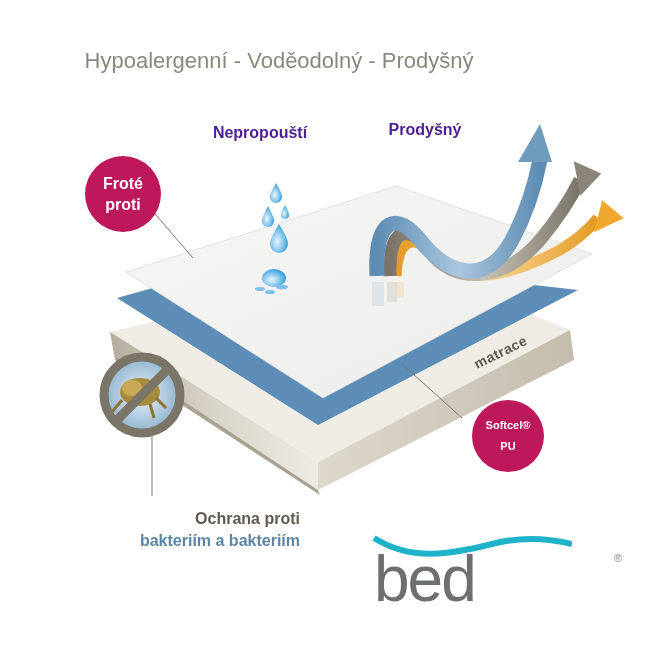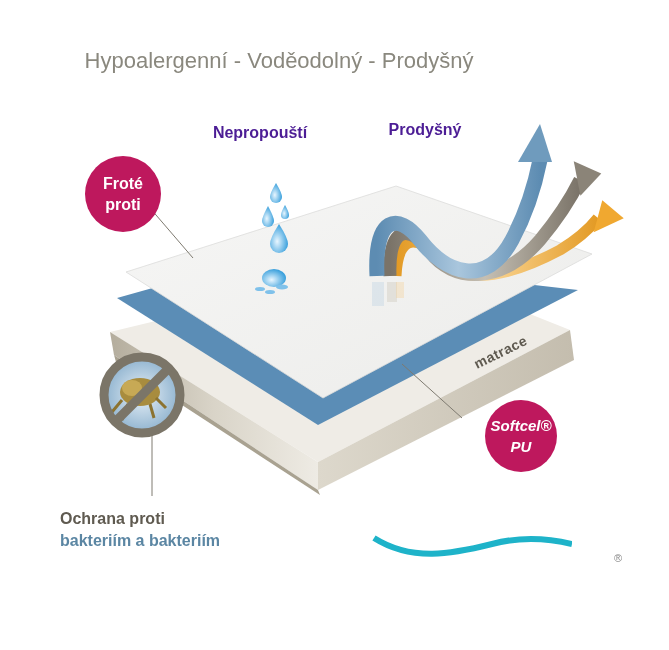--- a/index.html
+++ b/index.html
@@ -14,21 +14,21 @@
               font-weight: bold; font-size: 16px; line-height: 21px; text-align: center; }
     .scene { position: absolute; left: 0; top: 0; }
     .matrace { position: absolute; left: 472px; top: 344px; transform: rotate(-26deg);
                font-weight: bold; font-size: 14px; color: #5f5a50; letter-spacing: 0.5px; }
     .logo { position: absolute; left: 372px; top: 534px; width: 260px; height: 90px; }
     .logo-bed { position: absolute; left: 2px; top: 10px; font-size: 64px; letter-spacing: -2px;
                 color: #6e6f70; font-family: "Liberation Sans", sans-serif; line-height: 70px; }
     .logo-tex { position: absolute; left: 126px; top: 10px; font-size: 64px; font-weight: bold;
                 letter-spacing: -2px; color: #1eb3c9; font-family: "Liberation Sans", sans-serif; line-height: 70px; }
     .logo-reg { position: absolute; left: 242px; top: 18px; font-size: 11px; color: #888; }
-    .bottom-label { position: absolute; left: 60px; width: 240px; top: 508px; text-align: left;
+    .bottom-label { position: absolute; left: 60px; width: 240px; top: 508px; text-align: right;
                     font-weight: bold; font-size: 16px; line-height: 22px; }
   </style>
 </head>
 <body>
 
 <div class="title">Hypoalergenní - Voděodolný - Prodyšný</div>
 
 <svg class="scene" width="669" height="650" viewBox="0 0 669 650">
   <defs>
     <linearGradient id="mSide" x1="0" y1="0" x2="1" y2="0">
@@ -132,30 +132,31 @@
 </div>
 <div class="label" style="left:375px; top:119px; width:100px;">
   <div>Prodyšný</div>
 </div>
 
 <div class="bubble" style="left:85px; top:156px; width:76px; height:76px;">
   <div>Froté</div>
   <div>proti</div>
 </div>
 
-<div class="bubble" style="left:485px; top:400px; width:72px; height:72px; font-size:15px;font-style:italic;">
+<div class="bubble" style="left:472px; top:400px; width:72px; height:72px; font-size:11px;">
   <div>Softcel®</div>
   <div>PU</div>
 </div>
 
 <div class="matrace">matrace</div>
 
 <div class="bottom-label">
   <div style="color:#5f5a50;">Ochrana proti</div>
   <div style="color:#5b86a3;">bakteriím a bakteriím</div>
 </div>
 
 <div class="logo">
   <svg width="200" height="30" style="position:absolute; left:0; top:0;">
     <path d="M2,4 C40,28 80,20 120,10 C150,2 175,4 200,10" fill="none" stroke="#1eb3c9" stroke-width="6"></path>
   </svg>
+  <span class="logo-bed">bed</span>
   <span class="logo-reg">®</span>
 </div>
 
 </body></html>

